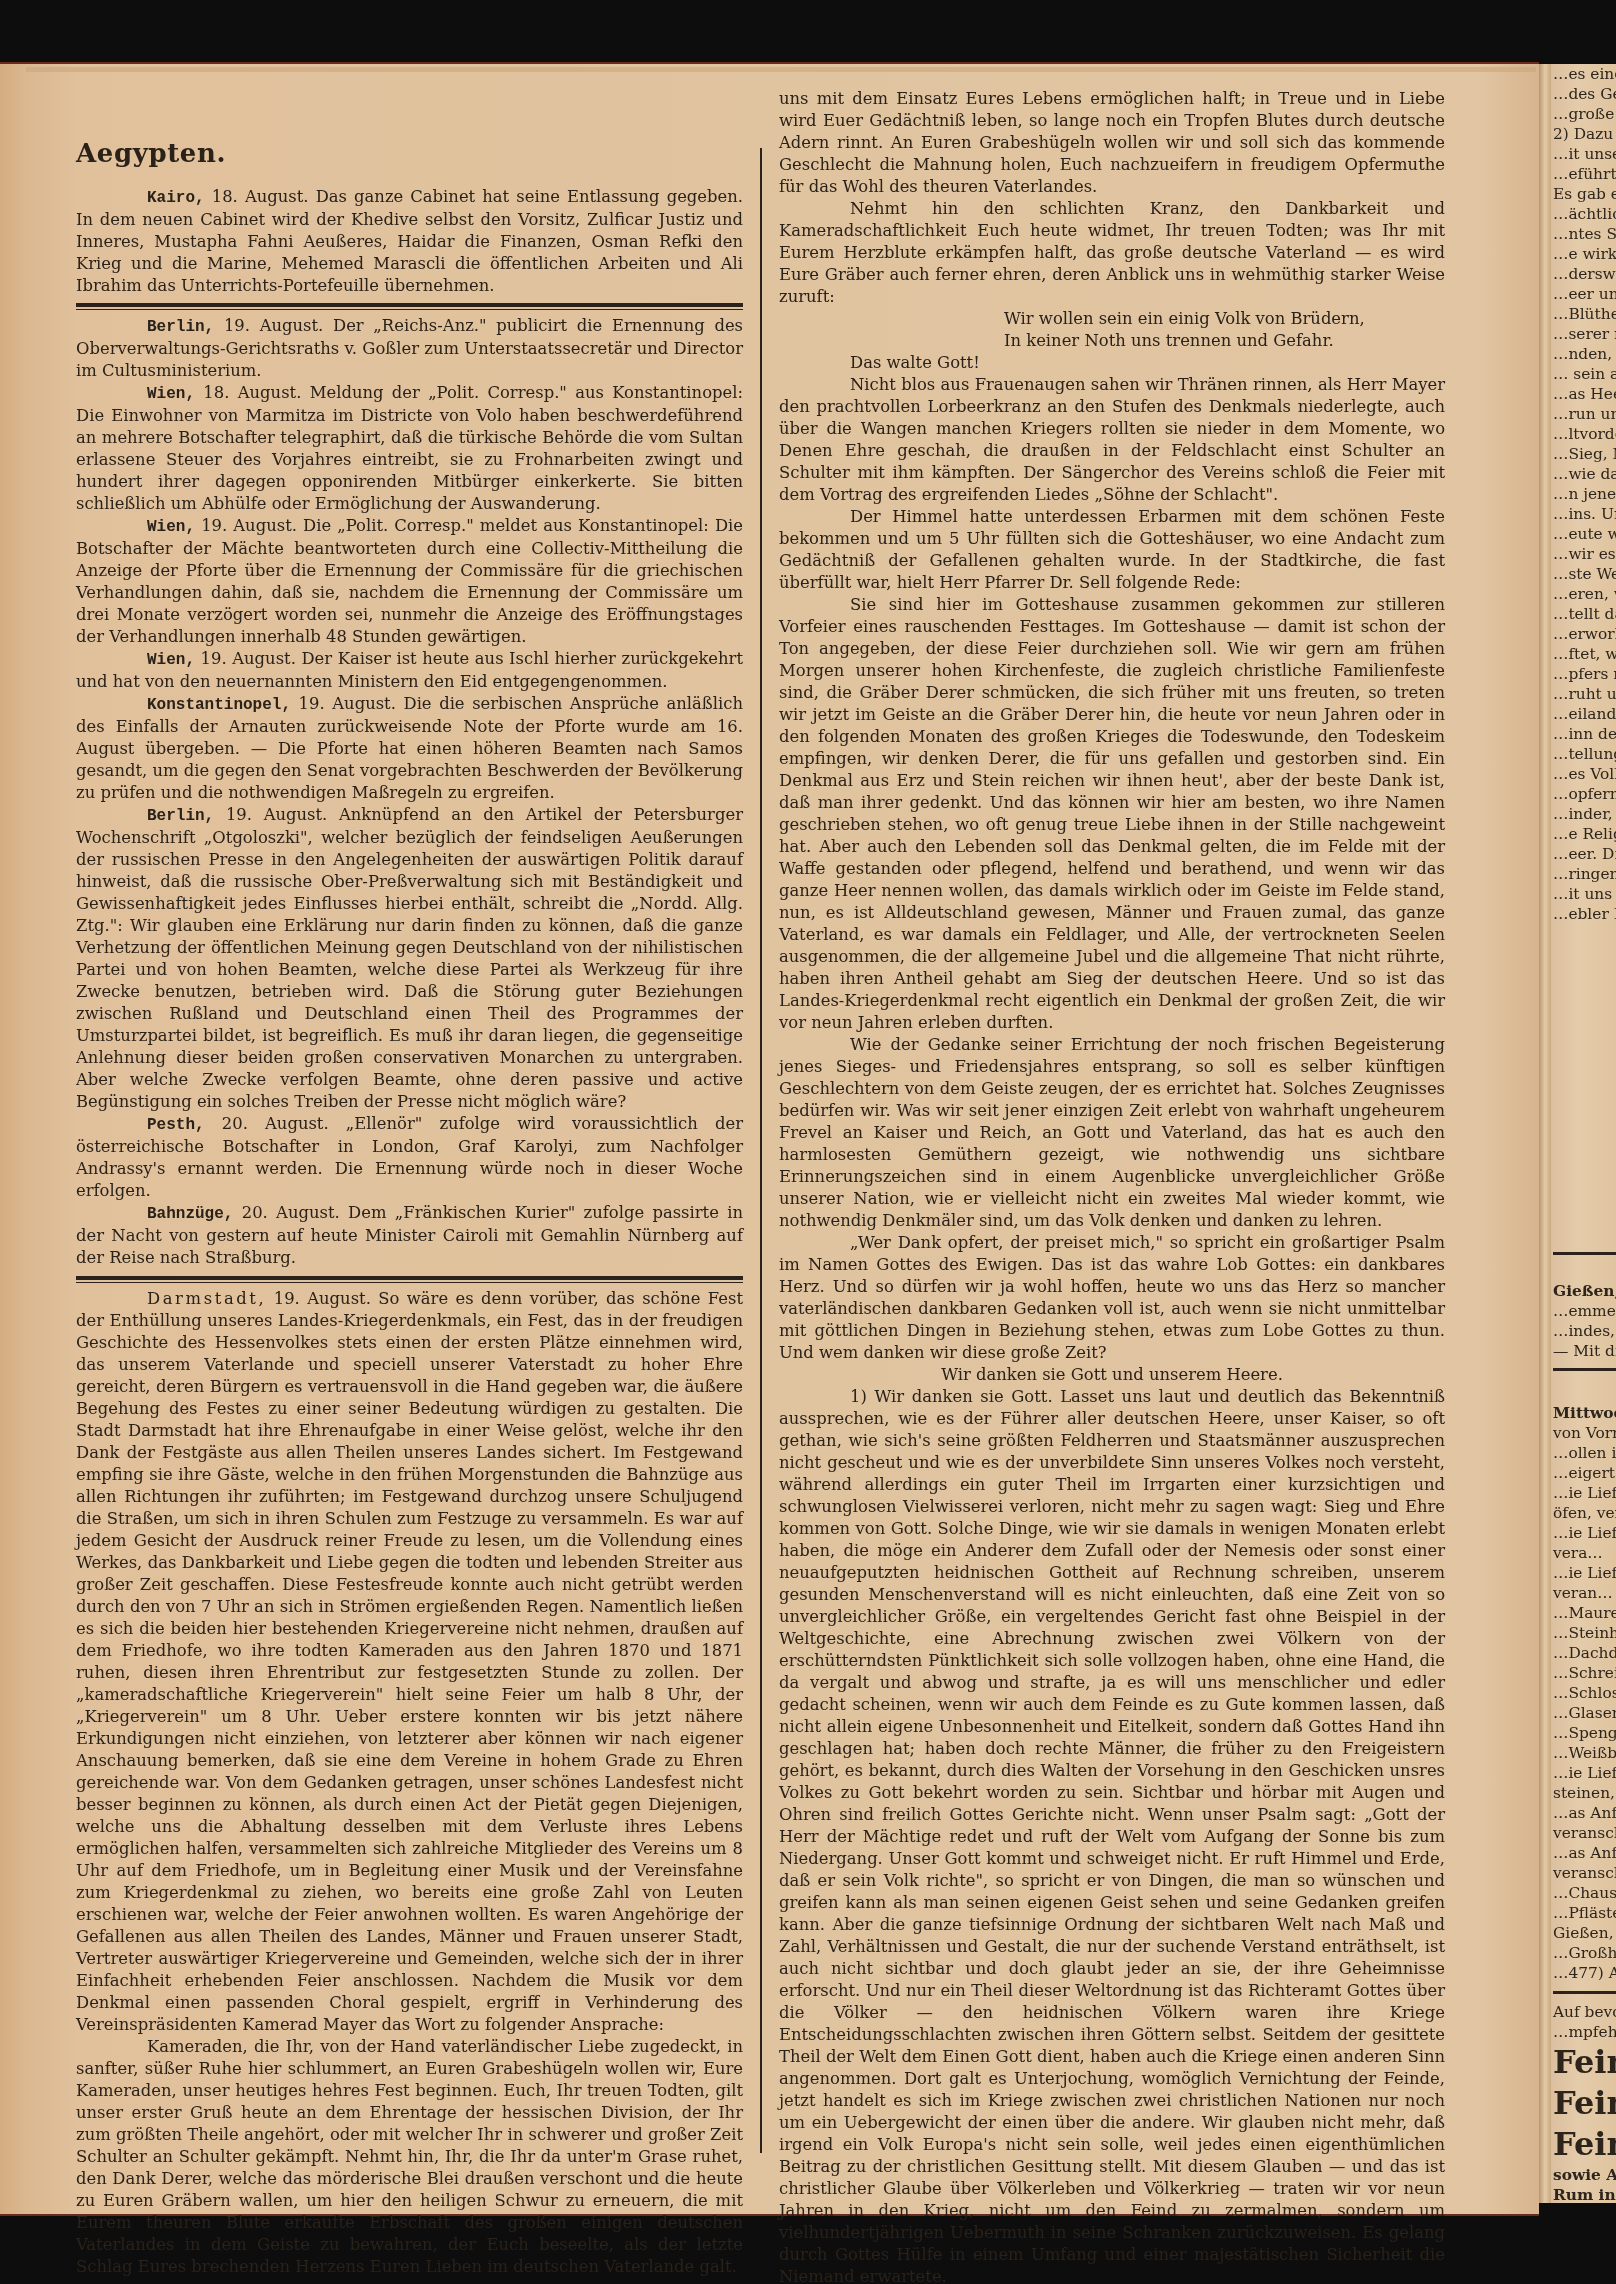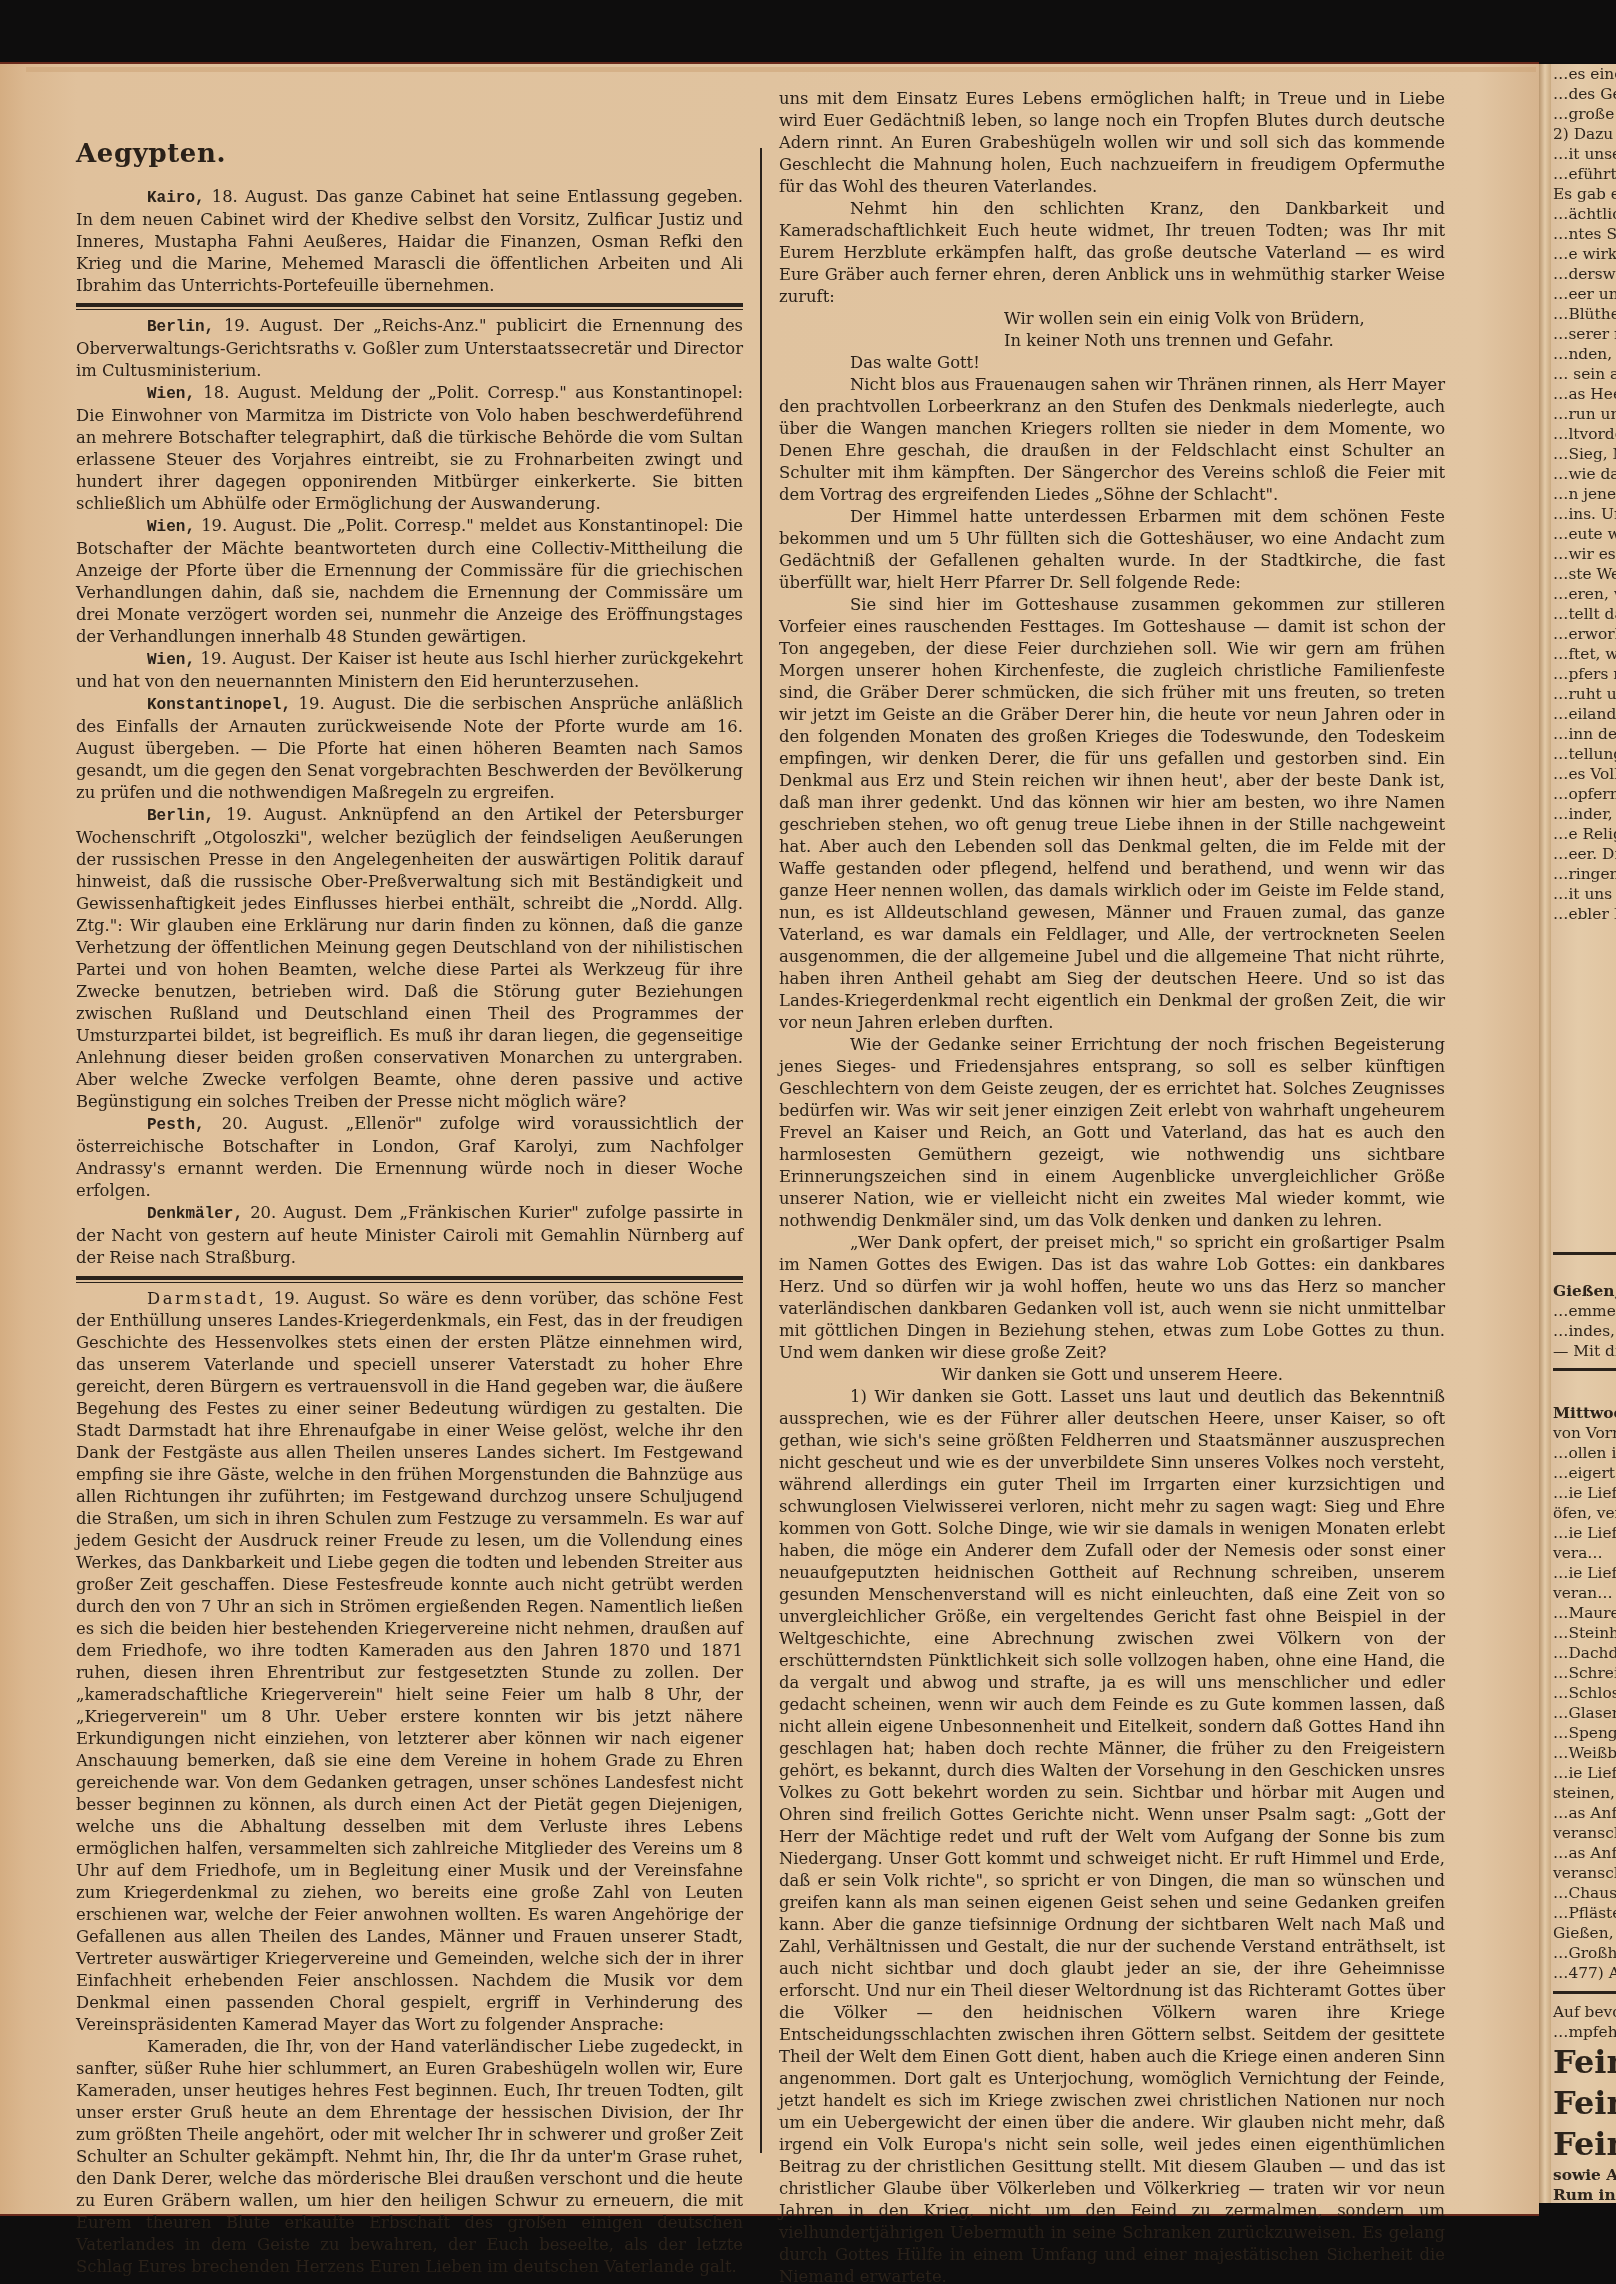--- a/index.html
+++ b/index.html
@@ -56,25 +56,25 @@
   <div class="col col-left">
     <h2 class="sec h-aegypten">Aegypten.</h2>
     <p><span class="dl">Kairo,</span> <span>18. August.</span> <span>Das ganze Cabinet hat seine Entlassung gegeben. In dem neuen Cabinet wird der Khedive selbst den Vorsitz, Zulficar Justiz und Inneres, Mustapha Fahni Aeußeres, Haidar die Finanzen, Osman Refki den Krieg und die Marine, Mehemed Marascli die öffentlichen Arbeiten und Ali Ibrahim das Unterrichts-Portefeuille übernehmen.</span></p>
 
     <div class="rule-thick"></div>
 
 
     <p><span class="dl">Berlin,</span> <span>19. August.</span> <span>Der „Reichs-Anz." publicirt die Ernennung des Oberverwaltungs-Gerichtsraths v. Goßler zum Unterstaatssecretär und Director im Cultusministerium.</span></p>
     <p><span class="dl">Wien,</span> <span>18. August.</span> <span>Meldung der „Polit. Corresp." aus Konstantinopel: Die Einwohner von Marmitza im Districte von Volo haben beschwerdeführend an mehrere Botschafter telegraphirt, daß die türkische Behörde die vom Sultan erlassene Steuer des Vorjahres eintreibt, sie zu Frohnarbeiten zwingt und hundert ihrer dagegen opponirenden Mitbürger einkerkerte. Sie bitten schließlich um Abhülfe oder Ermöglichung der Auswanderung.</span></p>
     <p><span class="dl">Wien,</span> <span>19. August.</span> <span>Die „Polit. Corresp." meldet aus Konstantinopel: Die Botschafter der Mächte beantworteten durch eine Collectiv-Mittheilung die Anzeige der Pforte über die Ernennung der Commissäre für die griechischen Verhandlungen dahin, daß sie, nachdem die Ernennung der Commissäre um drei Monate verzögert worden sei, nunmehr die Anzeige des Eröffnungstages der Verhandlungen innerhalb 48 Stunden gewärtigen.</span></p>
-    <p><span class="dl">Wien,</span> <span>19. August.</span> <span>Der Kaiser ist heute aus Ischl hierher zurückgekehrt und hat von den neuernannten Ministern den Eid herunterzusehen.</span></p>
+    <p><span class="dl">Wien,</span> <span>19. August.</span> <span>Der Kaiser ist heute aus Ischl hierher zurückgekehrt und hat von den neuernannten Ministern den Eid entgegengenommen.</span></p>
     <p><span class="dl">Konstantinopel,</span> <span>19. August.</span> <span>Die die serbischen Ansprüche anläßlich des Einfalls der Arnauten zurückweisende Note der Pforte wurde am 16. August übergeben. — Die Pforte hat einen höheren Beamten nach Samos gesandt, um die gegen den Senat vorgebrachten Beschwerden der Bevölkerung zu prüfen und die nothwendigen Maßregeln zu ergreifen.</span></p>
     <p><span class="dl">Berlin,</span> <span>19. August.</span> <span>Anknüpfend an den Artikel der Petersburger Wochenschrift „Otgoloszki", welcher bezüglich der feindseligen Aeußerungen der russischen Presse in den Angelegenheiten der auswärtigen Politik darauf hinweist, daß die russische Ober-Preßverwaltung sich mit Beständigkeit und Gewissenhaftigkeit jedes Einflusses hierbei enthält, schreibt die „Nordd. Allg. Ztg.": Wir glauben eine Erklärung nur darin finden zu können, daß die ganze Verhetzung der öffentlichen Meinung gegen Deutschland von der nihilistischen Partei und von hohen Beamten, welche diese Partei als Werkzeug für ihre Zwecke benutzen, betrieben wird. Daß die Störung guter Beziehungen zwischen Rußland und Deutschland einen Theil des Programmes der Umsturzpartei bildet, ist begreiflich. Es muß ihr daran liegen, die gegenseitige Anlehnung dieser beiden großen conservativen Monarchen zu untergraben. Aber welche Zwecke verfolgen Beamte, ohne deren passive und active Begünstigung ein solches Treiben der Presse nicht möglich wäre?</span></p>
     <p><span class="dl">Pesth,</span> <span>20. August.</span> <span>„Ellenör" zufolge wird voraussichtlich der österreichische Botschafter in London, Graf Karolyi, zum Nachfolger Andrassy's ernannt werden. Die Ernennung würde noch in dieser Woche erfolgen.</span></p>
-    <p><span class="dl">Denkmäler,</span> <span>20. August.</span> <span>Dem „Fränkischen Kurier" zufolge passirte in der Nacht von gestern auf heute Minister Cairoli mit Gemahlin Nürnberg auf der Reise nach Straßburg.</span></p>
+    <p><span class="dl">Bahnzüge,</span> <span>20. August.</span> <span>Dem „Fränkischen Kurier" zufolge passirte in der Nacht von gestern auf heute Minister Cairoli mit Gemahlin Nürnberg auf der Reise nach Straßburg.</span></p>
 
     <div class="rule-thick"></div>
 
     <p><span class="spaced">Darmstadt,</span> <span>19. August.</span> <span>So wäre es denn vorüber, das schöne Fest der Enthüllung unseres Landes-Kriegerdenkmals, ein Fest, das in der freudigen Geschichte des Hessenvolkes stets einen der ersten Plätze einnehmen wird, das unserem Vaterlande und speciell unserer Vaterstadt zu hoher Ehre gereicht, deren Bürgern es vertrauensvoll in die Hand gegeben war, die äußere Begehung des Festes zu einer seiner Bedeutung würdigen zu gestalten. Die Stadt Darmstadt hat ihre Ehrenaufgabe in einer Weise gelöst, welche ihr den Dank der Festgäste aus allen Theilen unseres Landes sichert. Im Festgewand empfing sie ihre Gäste, welche in den frühen Morgenstunden die Bahnzüge aus allen Richtungen ihr zuführten; im Festgewand durchzog unsere Schuljugend die Straßen, um sich in ihren Schulen zum Festzuge zu versammeln. Es war auf jedem Gesicht der Ausdruck reiner Freude zu lesen, um die Vollendung eines Werkes, das Dankbarkeit und Liebe gegen die todten und lebenden Streiter aus großer Zeit geschaffen. Diese Festesfreude konnte auch nicht getrübt werden durch den von 7 Uhr an sich in Strömen ergießenden Regen. Namentlich ließen es sich die beiden hier bestehenden Kriegervereine nicht nehmen, draußen auf dem Friedhofe, wo ihre todten Kameraden aus den Jahren 1870 und 1871 ruhen, diesen ihren Ehrentribut zur festgesetzten Stunde zu zollen. Der „kameradschaftliche Kriegerverein" hielt seine Feier um halb 8 Uhr, der „Kriegerverein" um 8 Uhr. Ueber erstere konnten wir bis jetzt nähere Erkundigungen nicht einziehen, von letzterer aber können wir nach eigener Anschauung bemerken, daß sie eine dem Vereine in hohem Grade zu Ehren gereichende war. Von dem Gedanken getragen, unser schönes Landesfest nicht besser beginnen zu können, als durch einen Act der Pietät gegen Diejenigen, welche uns die Abhaltung desselben mit dem Verluste ihres Lebens ermöglichen halfen, versammelten sich zahlreiche Mitglieder des Vereins um 8 Uhr auf dem Friedhofe, um in Begleitung einer Musik und der Vereinsfahne zum Kriegerdenkmal zu ziehen, wo bereits eine große Zahl von Leuten erschienen war, welche der Feier anwohnen wollten. Es waren Angehörige der Gefallenen aus allen Theilen des Landes, Männer und Frauen unserer Stadt, Vertreter auswärtiger Kriegervereine und Gemeinden, welche sich der in ihrer Einfachheit erhebenden Feier anschlossen. Nachdem die Musik vor dem Denkmal einen passenden Choral gespielt, ergriff in Verhinderung des Vereinspräsidenten Kamerad Mayer das Wort zu folgender Ansprache:</span></p>
     <p>Kameraden, die Ihr, von der Hand vaterländischer Liebe zugedeckt, in sanfter, süßer Ruhe hier schlummert, an Euren Grabeshügeln wollen wir, Eure Kameraden, unser heutiges hehres Fest beginnen. Euch, Ihr treuen Todten, gilt unser erster Gruß heute an dem Ehrentage der hessischen Division, der Ihr zum größten Theile angehört, oder mit welcher Ihr in schwerer und großer Zeit Schulter an Schulter gekämpft. Nehmt hin, Ihr, die Ihr da unter'm Grase ruhet, den Dank Derer, welche das mörderische Blei draußen verschont und die heute zu Euren Gräbern wallen, um hier den heiligen Schwur zu erneuern, die mit Eurem theuren Blute erkaufte Erbschaft des großen einigen deutschen Vaterlandes in dem Geiste zu bewahren, der Euch beseelte, als der letzte Schlag Eures brechenden Herzens Euren Lieben im deutschen Vaterlande galt.</p>
 
   </div>
 
   <div class="col-rule"></div>
 

